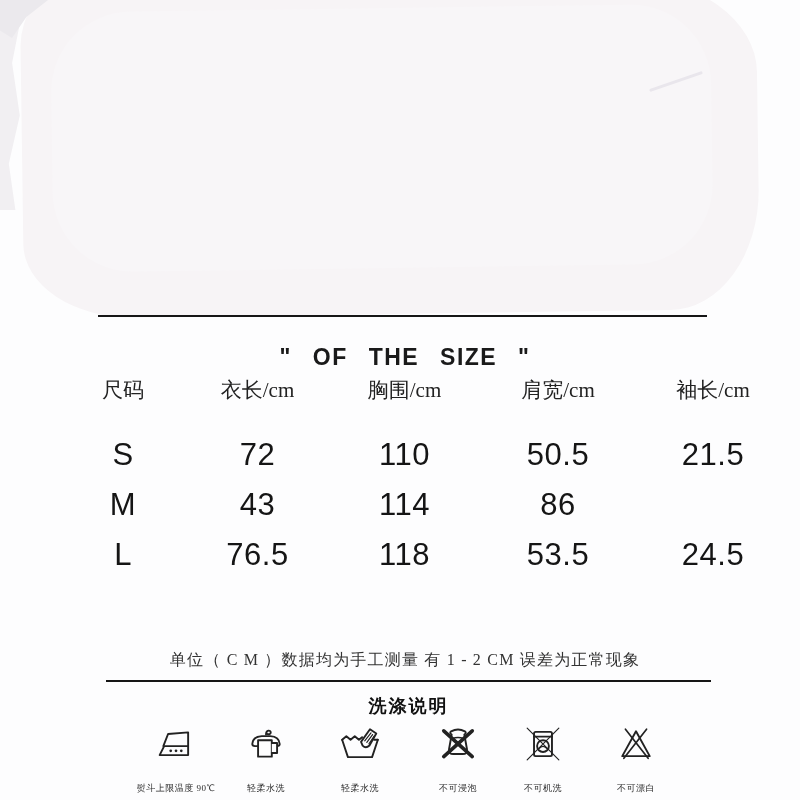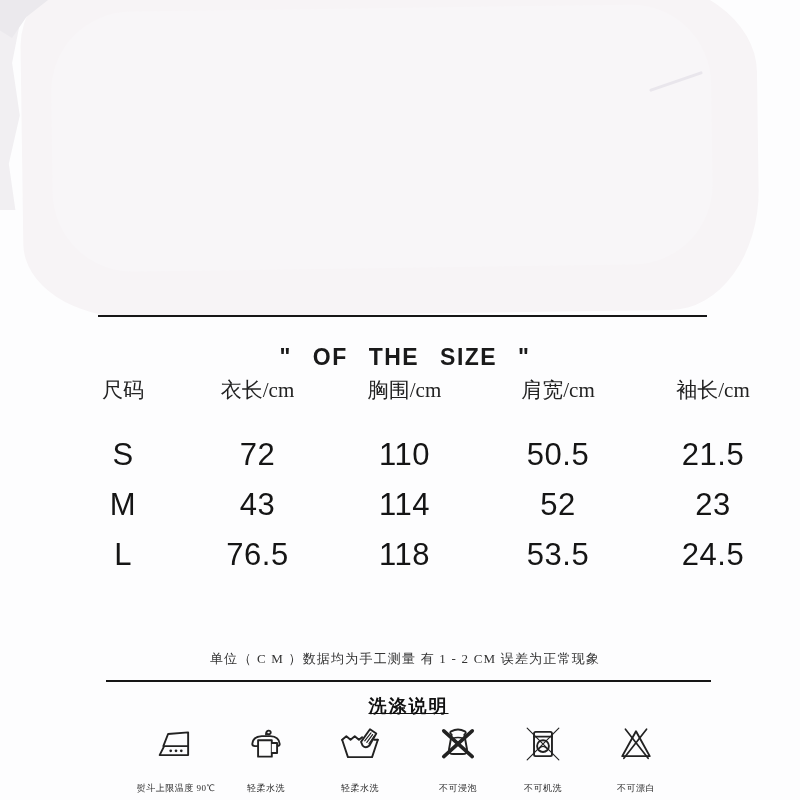--- a/index.html
+++ b/index.html
@@ -29,24 +29,24 @@
 
   .grid-row{position:absolute;left:60px;width:730px;display:grid;
     grid-template-columns:126px 143px 151px 156px 154px;}
   .grid-row > span{text-align:center;}
   .hdr-row{top:377px;font-family:"Liberation Serif",serif;font-size:21px;line-height:26px;
     color:#222;}
   .data-row{font-size:31px;line-height:34px;letter-spacing:0.5px;color:#151515;}
   .row-s{top:438px;} .row-m{top:488px;} .row-l{top:538px;} .row-xl{top:584px;}
 
   .note{position:absolute;left:60px;top:650px;width:690px;text-align:center;
-    font-family:"Liberation Serif",serif;font-size:13px;letter-spacing:1.2px;color:#333;}
+    font-family:"Liberation Serif",serif;font-size:16px;letter-spacing:1.2px;color:#333;}
 
   .wash-title{position:absolute;left:100px;top:694px;width:617px;text-align:center;
-    font-size:18px;font-weight:700;letter-spacing:2px;color:#111;text-decoration:underline;}
+    font-size:18px;font-weight:700;letter-spacing:2px;color:#111;}
 
   .care{position:absolute;top:724px;width:96px;transform:translateX(-50%);
     display:flex;flex-direction:column;align-items:center;}
   .care-ic{height:40px;display:flex;align-items:center;justify-content:center;}
   .care-ic svg{stroke:#222;fill:none;stroke-width:1.8;stroke-linecap:round;stroke-linejoin:round;}
   .care-label{margin-top:18px;font-size:9px;letter-spacing:0.5px;color:#2b2b2b;white-space:nowrap;
     font-family:"Liberation Serif",serif;}
 </style>
 </head>
 <body>
@@ -76,22 +76,21 @@
     <span>S</span>
     <span>72</span>
     <span>110</span>
     <span>50.5</span>
     <span>21.5</span>
   </div>
   <div class="grid-row data-row row-m">
     <span>M</span>
     <span>43</span>
     <span>114</span>
-    <span>52</span>
-    <span>23</span>
+    <span>86</span>
   </div>
   <div class="grid-row data-row row-l">
     <span>L</span>
     <span>76.5</span>
     <span>118</span>
     <span>53.5</span>
     <span>24.5</span>
   </div>
 
   <div class="note">单位（ C M ）数据均为手工测量 有 1 - 2 CM 误差为正常现象</div>

